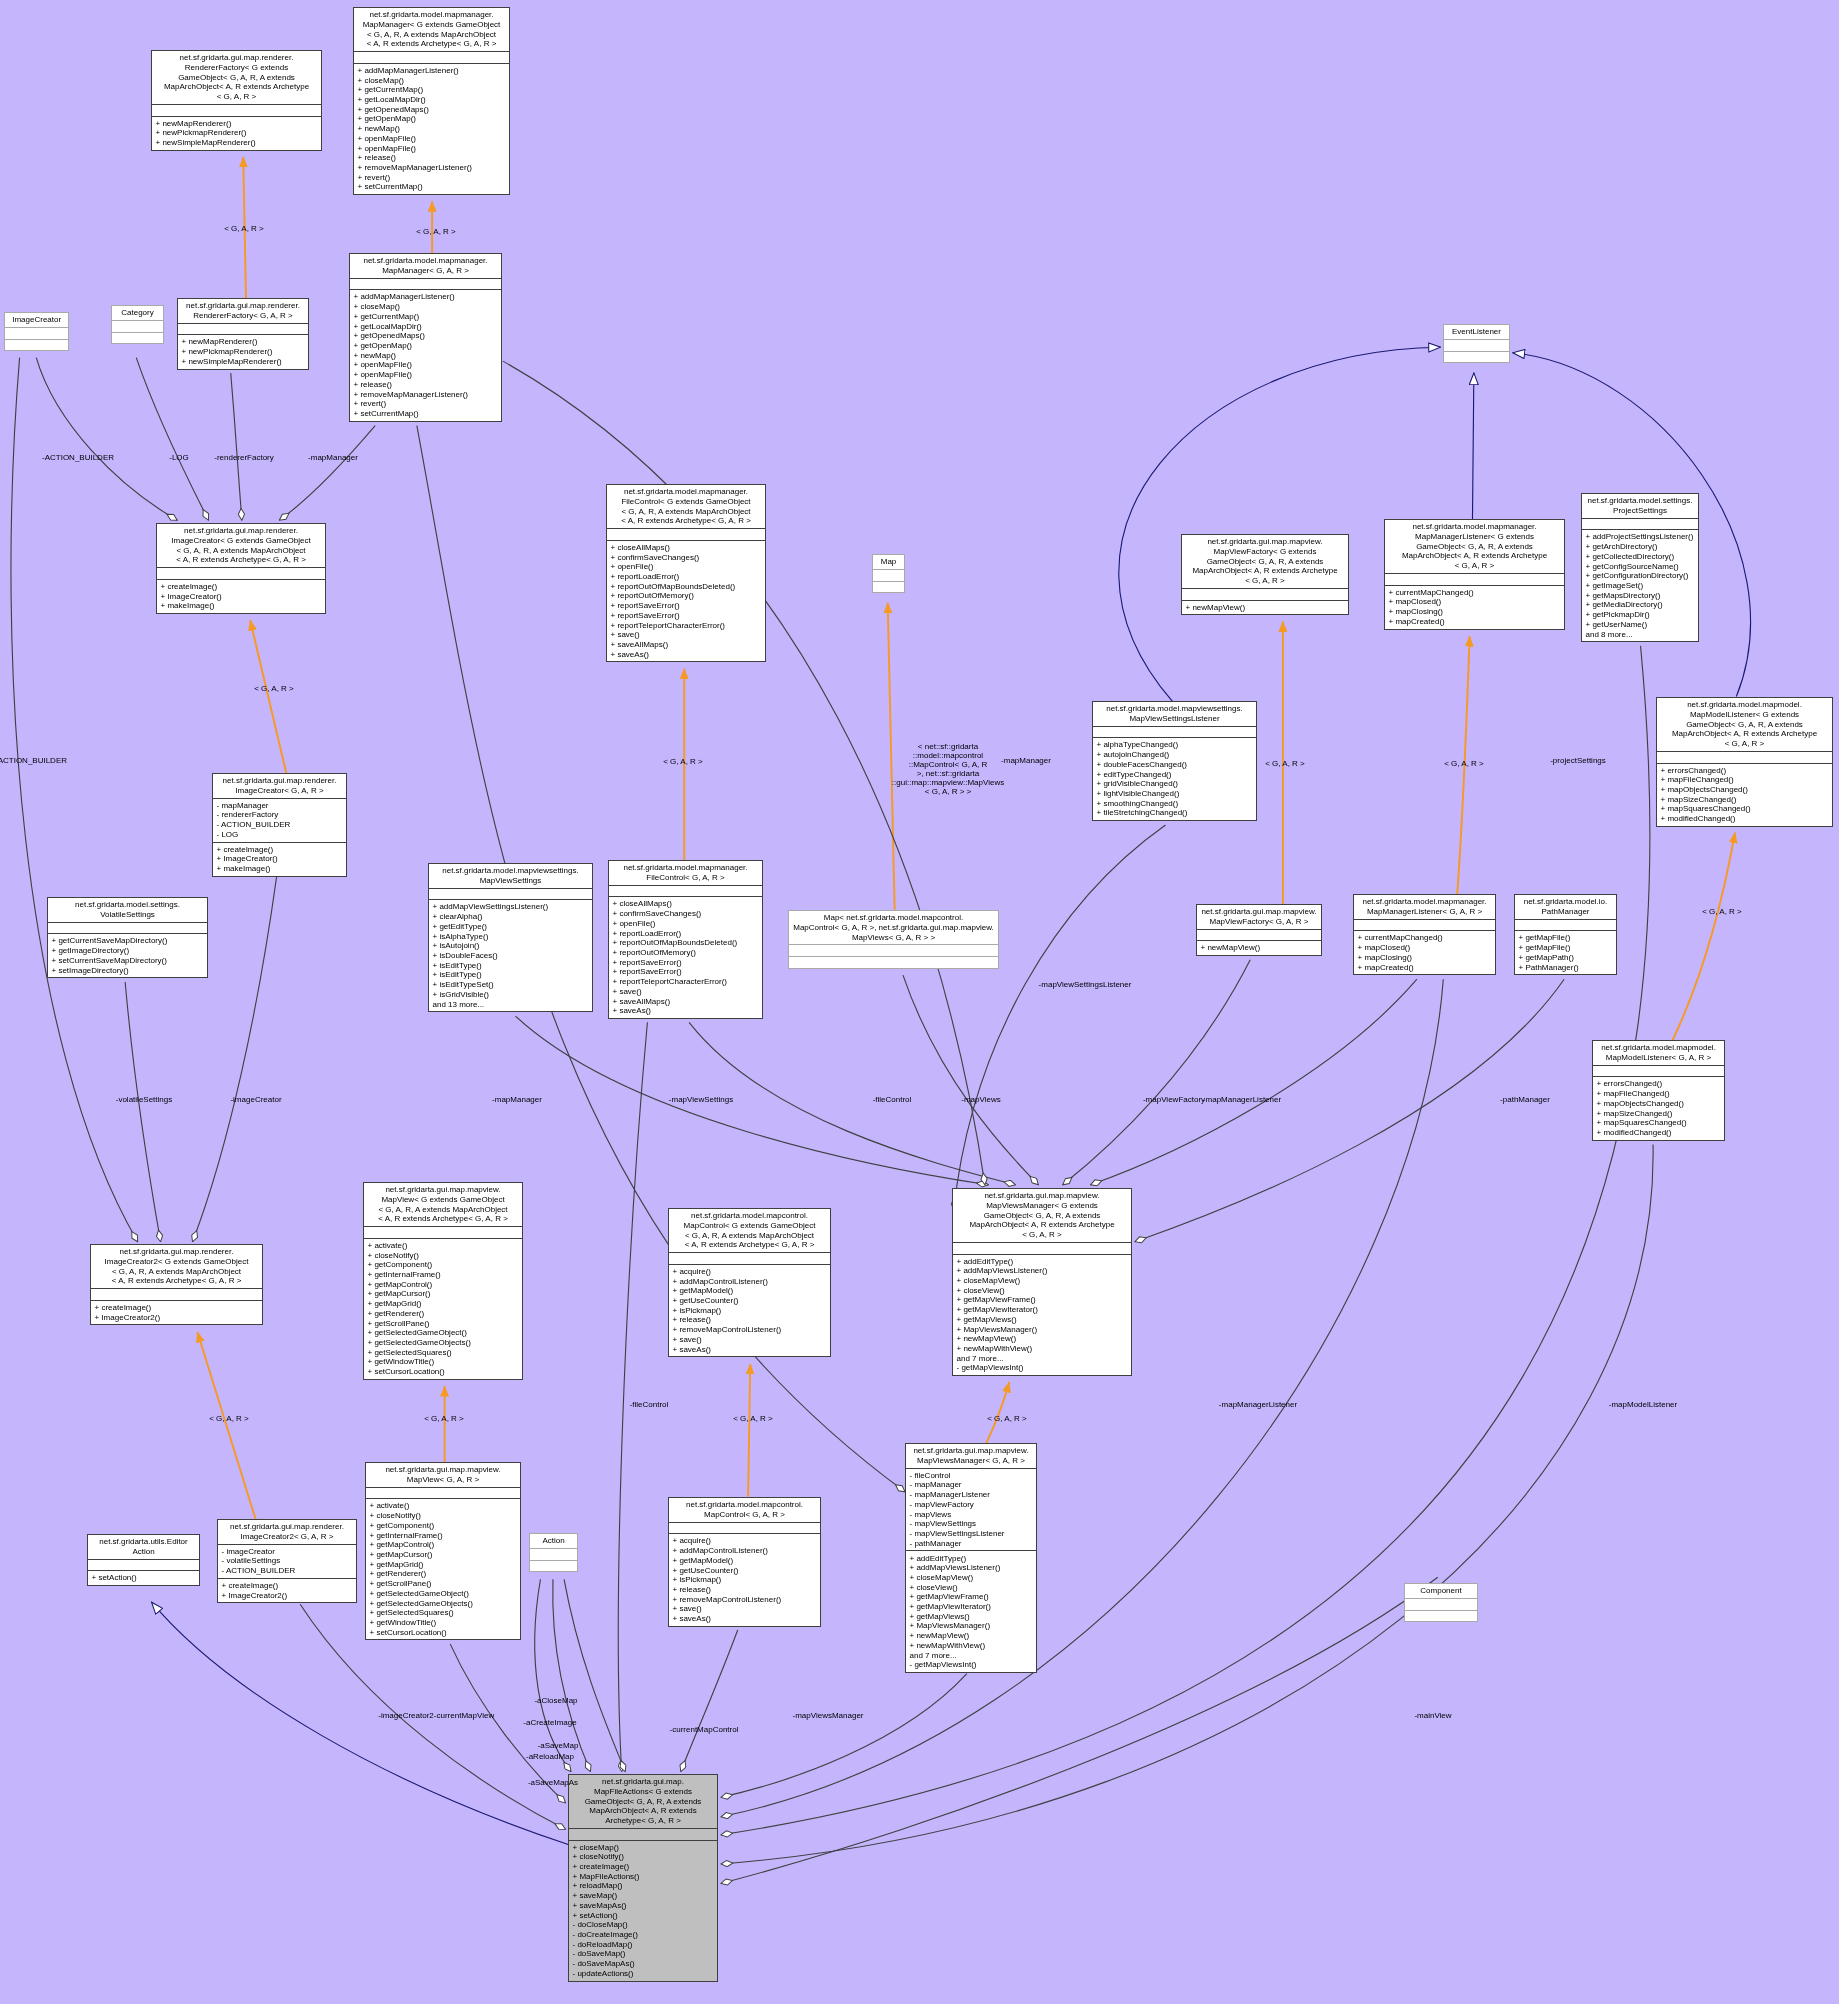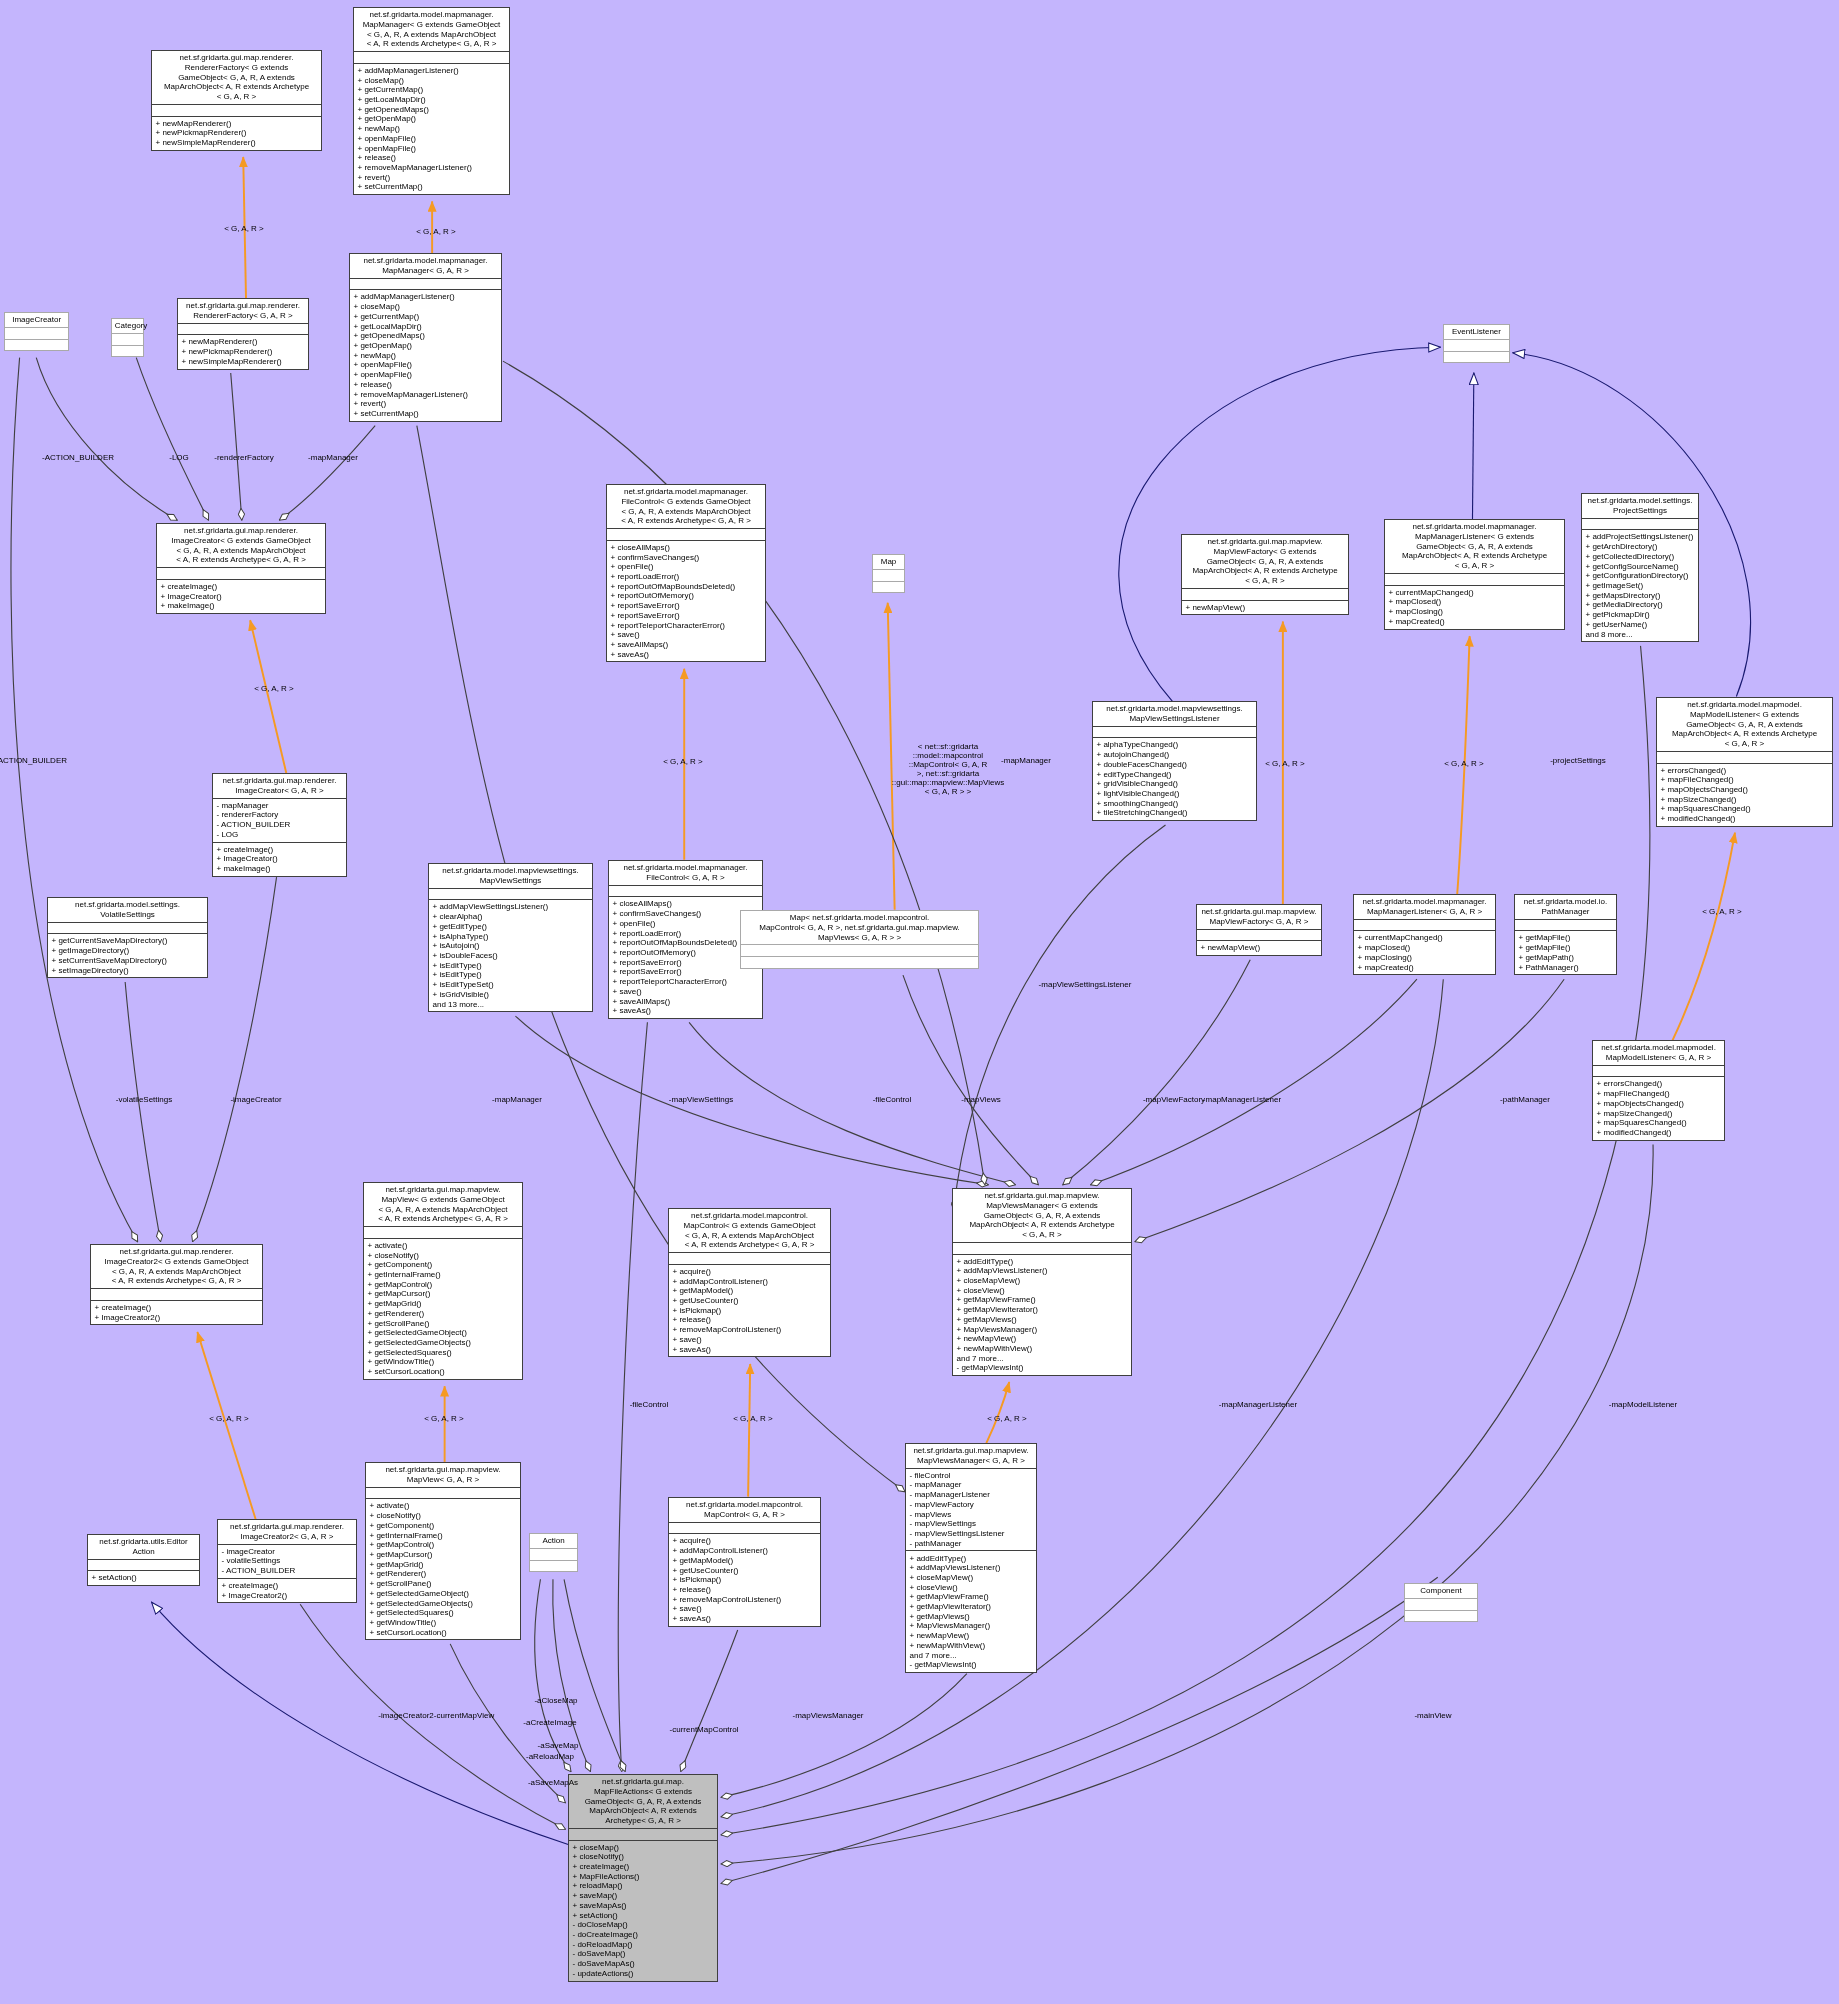--- a/index.html
+++ b/index.html
@@ -110,21 +110,21 @@
     <div class="c-fields"></div>
     <div class="c-methods">+ newMapRenderer()
 + newPickmapRenderer()
 + newSimpleMapRenderer()</div>
   </div>
     <div class="uml-class light" style="left: 4.2px; top: 312px; width: 65px;">
     <div class="c-title">ImageCreator</div>
     <div class="c-fields"></div>
     <div class="c-methods"></div>
   </div>
-    <div class="uml-class light" style="left: 111px; top: 318px; width: 33px;">
+    <div class="uml-class light" style="left: 111px; top: 305px; width: 53px;">
     <div class="c-title">Category</div>
     <div class="c-fields"></div>
     <div class="c-methods"></div>
   </div>
     <div class="uml-class strong" style="left: 177px; top: 298px; width: 132px;">
     <div class="c-title">net.sf.gridarta.gui.map.renderer.
 RendererFactory&lt; G, A, R &gt;</div>
     <div class="c-fields"></div>
     <div class="c-methods">+ newMapRenderer()
 + newPickmapRenderer()
@@ -297,21 +297,21 @@
 + reportLoadError()
 + reportOutOfMapBoundsDeleted()
 + reportOutOfMemory()
 + reportSaveError()
 + reportSaveError()
 + reportTeleportCharacterError()
 + save()
 + saveAllMaps()
 + saveAs()</div>
   </div>
-    <div class="uml-class light" style="left: 740px; top: 910px; width: 239px;">
+    <div class="uml-class light" style="left: 788px; top: 910px; width: 211px;">
     <div class="c-title">Map&lt; net.sf.gridarta.model.mapcontrol.
 MapControl&lt; G, A, R &gt;, net.sf.gridarta.gui.map.mapview.
 MapViews&lt; G, A, R &gt; &gt;</div>
     <div class="c-fields"></div>
     <div class="c-methods"></div>
   </div>
     <div class="uml-class strong" style="left: 1196px; top: 904px; width: 126px;">
     <div class="c-title">net.sf.gridarta.gui.map.mapview.
 MapViewFactory&lt; G, A, R &gt;</div>
     <div class="c-fields"></div>

